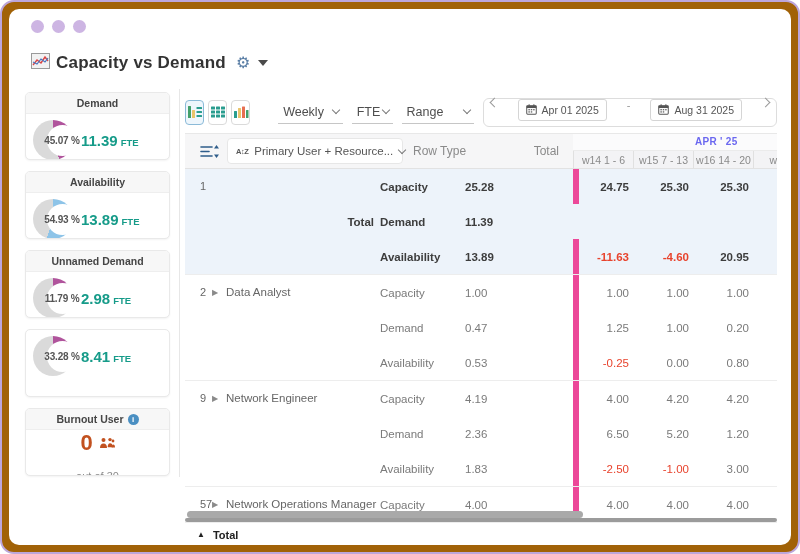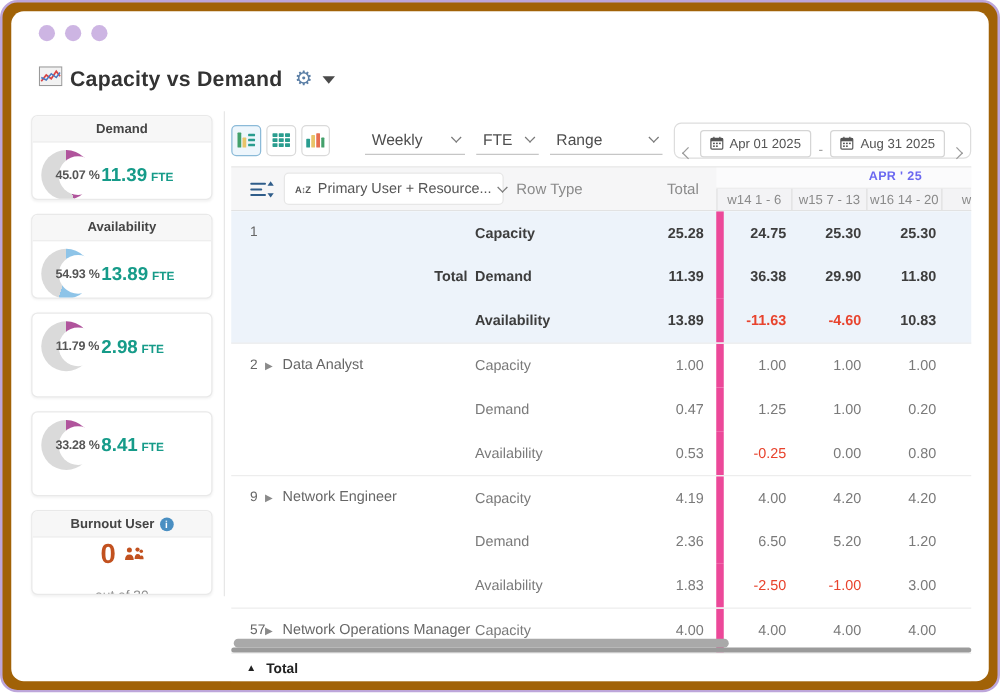--- a/index.html
+++ b/index.html
@@ -35,21 +35,21 @@
   .toolbar { display:flex; align-items:center; height:30px; }
   .vbtn { width:25px; height:25px; border:1px solid #dadada; border-radius:4px; background:#fff; display:flex; align-items:center; justify-content:center; margin-right:4px; }
   .vbtn.sel { border:1.5px solid #8bbad8; background:#eef6fc; }
   .sel-ctl { display:flex; align-items:center; justify-content:space-between; border-bottom:1px solid #c6c6c6; height:24px; padding:0 4px 0 5px; font-size:12.5px; color:#4e4e4e; }
   .w-weekly { width:84px; margin-left:24px; }
   .w-fte { width:52px; margin-left:9px; }
   .w-range { width:94px; margin-left:9px; }
   .chev { width:6px; height:6px; border-right:1.5px solid #7a7a7a; border-bottom:1.5px solid #7a7a7a; transform:rotate(45deg); margin-top:-3px; flex:0 0 auto; }
   .chev-l { width:7px; height:7px; border-left:1.5px solid #9a9a9a; border-bottom:1.5px solid #9a9a9a; transform:rotate(45deg); }
   .chev-r { width:7px; height:7px; border-right:1.5px solid #9a9a9a; border-top:1.5px solid #9a9a9a; transform:rotate(45deg); }
-  .dategrp { display:flex; align-items:flex-end; gap:6px; border:1px solid #ddd; border-radius:6px; padding:0 7px; background:#fff; height:29px; margin-left:9px; }
+  .dategrp { display:flex; align-items:flex-start; gap:20px; border:1px solid #ddd; border-radius:6px; padding:0 7px; background:#fff; height:29px; margin-left:9px; }
   .datebox { display:flex; align-items:center; gap:5px; border:1px solid #d5d5d5; border-radius:3px; padding:0 7px; font-size:10.5px; color:#555; height:22px; background:#fff; white-space:nowrap; }
   .dash { color:#999; font-size:11px; }
 
   .grid { position:absolute; left:0; top:36px; width:592px; background:#fff; }
   .ghead { display:flex; height:36px; background:#f6f6f7; border-top:1px solid #e8e8e8; border-bottom:1px solid #e2e2e2; }
   .ghead-left { width:388px; display:flex; align-items:center; flex:0 0 auto; }
   .filter-ic { margin-left:15px; display:flex; }
   .rolebox { margin-left:7px; background:#fff; border:1px solid #e7e7e7; border-radius:4px; height:26px; display:flex; align-items:center; gap:6px; padding:0 8px; font-size:11.5px; color:#555; width:176px; white-space:nowrap; }
   .rolebox .chev { margin-left:auto; }
   .az { font-size:7.5px; font-weight:700; color:#555; letter-spacing:-.5px; }
@@ -65,21 +65,21 @@
   .bgroup { display:flex; border-bottom:1px solid #ededed; }
   .bgroup.hl { background:#edf3fa; }
   .g-left { width:195px; flex:0 0 auto; display:flex; align-items:flex-start; position:relative; }
   .g-idx { width:27px; padding-left:15px; font-size:11px; color:#666; line-height:35px; flex:0 0 auto; }
   .g-arrow { width:14px; font-size:8px; color:#8a8a8a; line-height:35px; flex:0 0 auto; }
   .g-name { flex:1; font-size:11.5px; color:#666; line-height:35px; white-space:nowrap; overflow:hidden; }
   .hl .g-name { position:absolute; right:6px; top:50%; transform:translateY(-50%); font-weight:700; color:#3d3d3d; font-size:11.5px; line-height:normal; flex:none; }
   .g-rows { flex:1; overflow:hidden; }
   .brow { display:flex; align-items:center; height:35px; }
   .c-type { width:85px; flex:0 0 auto; font-size:11.5px; color:#7a7a7a; }
-  .c-total { width:98px; flex:0 0 auto; text-align:right; font-size:11.5px; color:#7a7a7a; }
+  .c-total { width:98px; flex:0 0 auto; text-align:left; font-size:11.5px; color:#7a7a7a; }
   .c-weeks { display:flex; margin-left:10px; border-left:6px solid #ec4899; align-self:stretch; align-items:center; }
   .c-w { flex:0 0 60px; text-align:right; padding-right:10px; font-size:11.5px; color:#7a7a7a; }
   .hl .c-type, .hl .c-total, .hl .c-w { font-weight:700; color:#3d3d3d; }
   .neg { color:#e8432d !important; }
 
   .hthumb { position:absolute; left:2px; top:414px; width:396px; height:7px; border-radius:4px; background:#a9a9a9; }
   .hbar { position:absolute; left:0; top:421px; width:592px; height:4px; border-radius:2px; background:#9b9b9b; }
   .gfoot { position:absolute; left:0; top:427px; width:592px; height:21px; display:flex; align-items:center; gap:8px; padding-left:12px; background:#fff; }
   .gfoot .tri { font-size:8px; color:#222; }
   .gfoot .lbl { font-size:11px; font-weight:700; color:#222; }
@@ -128,20 +128,21 @@
       <span class="donut" style="background: conic-gradient(rgb(142, 196, 232) 197.748deg, rgb(218, 218, 218) 0deg);">
         <span class="donut-in">54.93 %</span>
       </span>
       <span class="fte">
         <span class="fte-v">13.89</span>
         <span class="fte-u">FTE</span>
       </span>
     </div>
   </div>
         <div class="card">
+    <div class="card-h">Unnamed Demand</div>
     <div class="card-b">
       <span class="donut" style="background: conic-gradient(rgb(176, 84, 156) 42.444deg, rgb(218, 218, 218) 0deg);">
         <span class="donut-in">11.79 %</span>
       </span>
       <span class="fte">
         <span class="fte-v">2.98</span>
         <span class="fte-u">FTE</span>
       </span>
     </div>
   </div>
@@ -312,33 +313,28 @@
                   <span class="c-total">25.28</span>
                   <span class="c-weeks">
                     <span class="c-w">24.75</span>
                     <span class="c-w">25.30</span>
                     <span class="c-w">25.30</span>
                   </span>
                 </div>
                 <div class="brow">
                   <span class="c-type">Demand</span>
                   <span class="c-total">11.39</span>
-                  <span class="c-weeks">
-                    <span class="c-w">36.38</span>
-                    <span class="c-w">29.90</span>
-                    <span class="c-w">11.80</span>
-                  </span>
                 </div>
                 <div class="brow">
                   <span class="c-type">Availability</span>
                   <span class="c-total">13.89</span>
                   <span class="c-weeks">
                     <span class="c-w neg">-11.63</span>
                     <span class="c-w neg">-4.60</span>
-                    <span class="c-w">10.83</span>
+                    <span class="c-w">20.95</span>
                   </span>
                 </div>
               </div>
             </div>
             <div class="bgroup">
               <div class="g-left">
                 <span class="g-idx">2</span>
                 <span class="g-arrow">▶</span>
                 <span class="g-name">Data Analyst</span>
               </div>

